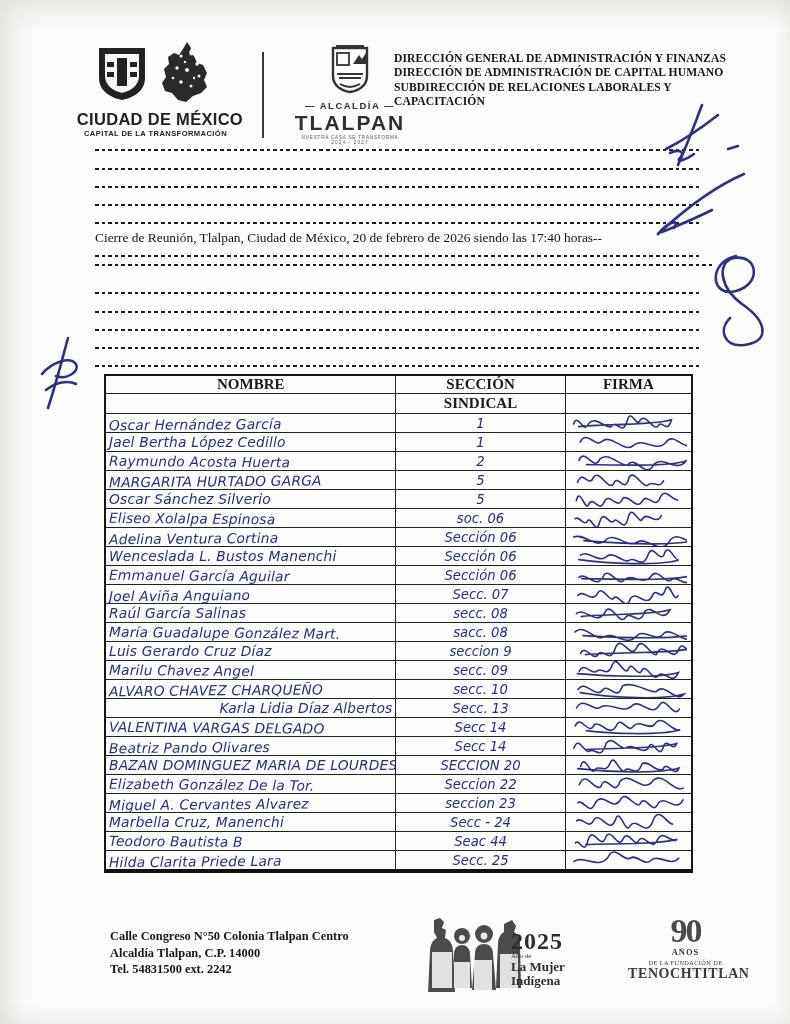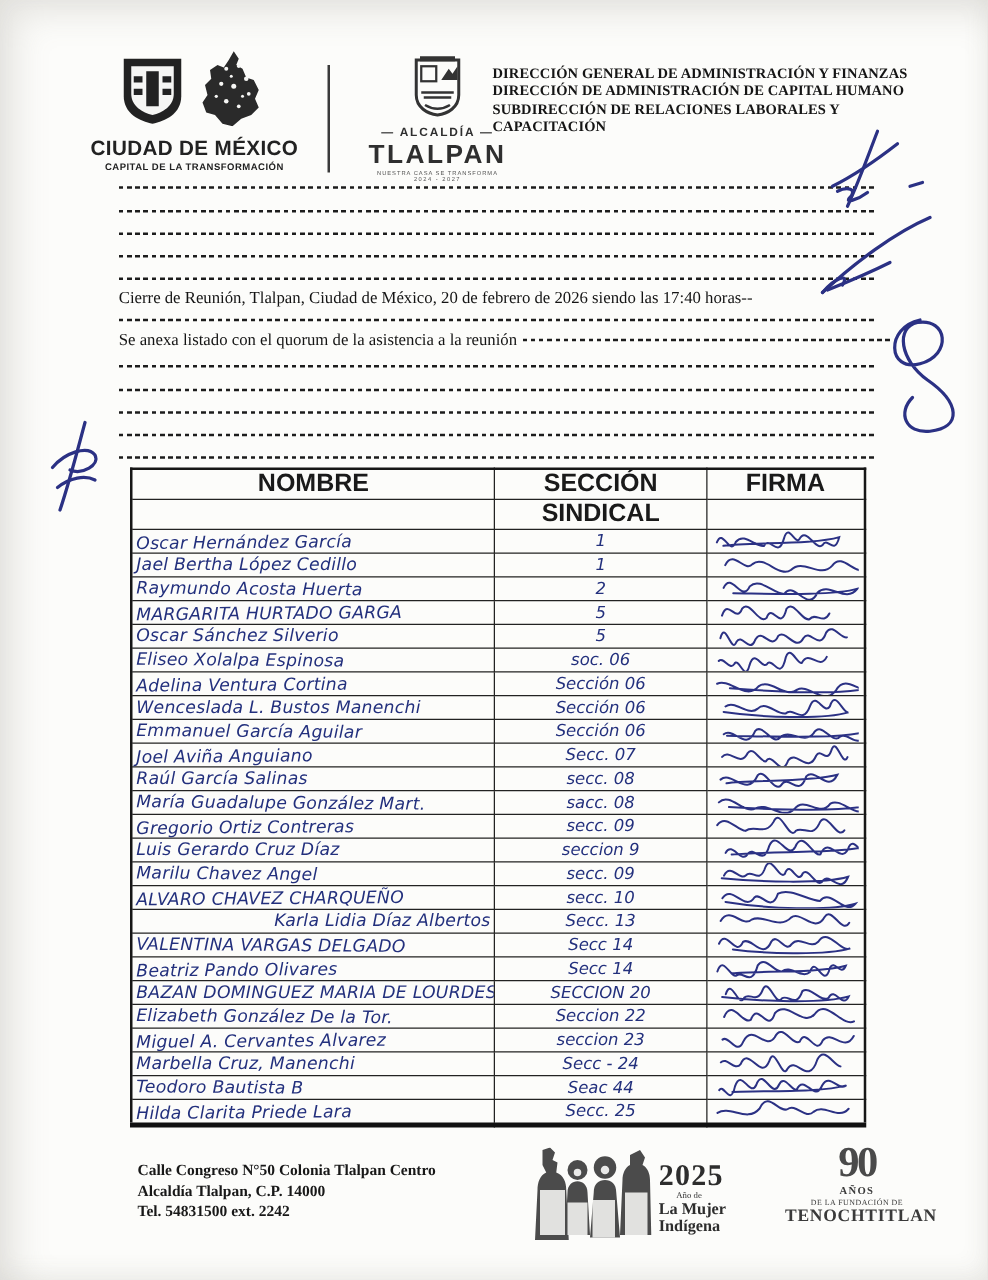--- a/index.html
+++ b/index.html
@@ -5,58 +5,58 @@
   html,body{margin:0;padding:0;background:#e8e6e2;}
   .page{
     position:relative;width:790px;height:1024px;background:#fcfcfa;
     font-family:"Liberation Serif",serif;color:#1a1a1a;overflow:hidden;
     box-shadow:inset 12px 10px 28px rgba(120,115,105,.18), inset -4px -6px 18px rgba(120,115,105,.08);
   }
   
   .hdr{position:absolute;top:44px;left:62px;right:10px;height:110px;}
   .cdmx{position:absolute;left:6px;top:0;width:175px;text-align:center;}
   .cdmx .logos{display:flex;justify-content:center;align-items:flex-end;gap:6px;height:62px;}
-  .cdmx-title{font-family:"Liberation Sans",sans-serif;font-weight:bold;font-size:16.5px;letter-spacing:.3px;margin-top:4px;color:#222;}
+  .cdmx-title{font-family:"Liberation Sans",sans-serif;font-weight:bold;font-size:16.5px;letter-spacing:.3px;margin-top:4px;color:#222;text-align:right;}
   .cdmx-sub{font-family:"Liberation Sans",sans-serif;font-weight:bold;font-size:7.6px;letter-spacing:.4px;color:#222;}
   .vdiv{position:absolute;left:200px;top:8px;width:2px;height:86px;background:#3a3a3a;}
   .tlalpan{position:absolute;left:218px;top:0;width:140px;text-align:center;color:#2f2f2f;}
   .tl-alc{font-family:"Liberation Sans",sans-serif;font-weight:bold;font-size:9.5px;letter-spacing:1.5px;margin-top:2px;}
   .tl-name{font-family:"Liberation Sans",sans-serif;font-weight:bold;font-size:21px;letter-spacing:2px;}
   .tl-tag{font-family:"Liberation Sans",sans-serif;font-size:4.6px;letter-spacing:.8px;color:#555;}
   .tl-years{font-family:"Liberation Sans",sans-serif;font-size:4.6px;letter-spacing:1.2px;color:#555;}
   .dept{position:absolute;left:332px;top:8px;width:400px;font-weight:bold;font-size:11.6px;line-height:14.4px;letter-spacing:.1px;color:#151515;}
   
   .dash{position:absolute;left:95px;width:607px;height:2.4px;
     background-image:repeating-linear-gradient(90deg,#1c1c1c 0 3.6px,transparent 3.6px 6.6px);}
   .bodytext{position:absolute;left:95px;width:620px;font-size:13.4px;color:#141414;}
   .annex{display:flex;align-items:center;gap:4px;}
   .annex .fill{flex:1;height:2.4px;background-image:repeating-linear-gradient(90deg,#1c1c1c 0 3.6px,transparent 3.6px 6.6px);}
   
   .tblwrap{position:absolute;left:104px;top:374px;width:589px;}
   table.quorum{border-collapse:collapse;width:100%;table-layout:fixed;}
   table.quorum td,table.quorum th{border:1.4px solid #222;padding:0 3px;overflow:hidden;white-space:nowrap;}
   table.quorum{border:2.6px solid #161616;border-bottom:4px solid #111;}
-  th{font-size:20px;font-family:Liberation Sans, sans-serif;}
+  th{font-size:15px;font-family:Liberation Serif, serif;}
   .th-a{height:17px;}
   .th-b{height:20px;}
   .col-n{width:289px;} .col-s{width:168px;} .col-f{width:126px;}
   tr.datarow{height:18.8px;}
   td.nm{font-style:italic;color:#23307d;font-size:13.8px;font-family:"DejaVu Sans",sans-serif;letter-spacing:.2px;}
   td.sc{font-style:italic;color:#23307d;font-size:13.2px;text-align:center;font-family:"DejaVu Sans",sans-serif;}
   td.fr{text-align:center;padding:0;}
   td.fr svg{display:block;margin:0 auto;}
   
   .ink{position:absolute;}
   .ink path{stroke:#2b3184;stroke-width:2.6px;fill:none;stroke-linecap:round;}
   
   .footer-addr{position:absolute;left:110px;top:928px;font-weight:bold;font-size:12.4px;line-height:16.5px;color:#181818;}
   .women{position:absolute;left:424px;top:918px;}
-  .y2025{position:absolute;left:527px;top:930px;text-align:left;color:#2d2d2d;}
+  .y2025{position:absolute;left:511px;top:930px;text-align:left;color:#2d2d2d;}
   .y2025 .yr{font-weight:bold;font-size:24px;font-family:"Liberation Serif",serif;letter-spacing:1px;line-height:22px;}
-  .y2025 .pre{font-size:7px;margin-left:14px;}
+  .y2025 .pre{font-size:7px;margin-left:0;}
   .y2025 .l1,.y2025 .l2{font-weight:bold;font-size:13px;line-height:13.5px;}
   .ten{position:absolute;left:628px;top:916px;width:115px;text-align:center;color:#3a3a3a;}
   .ten .n70{font-family:"Liberation Serif",serif;font-size:34px;font-weight:bold;line-height:30px;letter-spacing:-2px;color:#4a4a4a;}
   .ten .anos{font-size:8.5px;letter-spacing:1px;font-weight:bold;margin-top:1px;}
   .ten .l1{font-size:6.3px;letter-spacing:.4px;margin-top:2px;}
   .ten .l2{font-weight:bold;font-size:14px;letter-spacing:.6px;}
 </style>
 </head>
 <body>
 
@@ -130,21 +130,20 @@
   <div class="dash" style="top:168px"></div>
   <div class="dash" style="top:186px"></div>
   <div class="dash" style="top:204px"></div>
   <div class="dash" style="top:222px"></div>
 
   <div class="bodytext" style="top:230px">Cierre de Reunión, Tlalpan, Ciudad de México, 20 de febrero de 2026 siendo las 17:40 horas--</div>
 
   <div class="dash" style="top:255px"></div>
 
   <div class="bodytext annex" style="top:264px">
-    <span>Se anexa listado con el quorum de la asistencia a la reunión</span>
     <span class="fill"></span>
   </div>
 
   <div class="dash" style="top:292px"></div>
   <div class="dash" style="top:311px"></div>
   <div class="dash" style="top:329px"></div>
   <div class="dash" style="top:347px"></div>
   <div class="dash" style="top:365px"></div>
 
   <div class="tblwrap">
@@ -269,29 +268,20 @@
           <tr class="datarow">
             <td class="nm" style="transform: rotate(0.5deg);">María Guadalupe González Mart.</td>
             <td class="sc">sacc. 08</td>
             <td class="fr">
               <svg width="118" height="18" viewBox="0 0 118 18">
                 <path d="M6.1 8.9 C14.8 0.2 26.4 18.7 35.1 13.9 C44.5 8.0 56.9 23.4 66.3 14.4 C75.0 2.9 86.6 21.9 95.3 9.9 C104.8 4.1 117.6 25.9 127.2 11.0 C107.2 17.0 56.4 15.0 14.1 12.6" fill="none" stroke="#2b3184" stroke-width="1.6" stroke-linecap="round"></path>
               </svg>
             </td>
           </tr>
           <tr class="datarow">
-            <td class="nm" style="transform: rotate(-0.5deg);">Gregorio Ortiz Contreras</td>
-            <td class="sc">secc. 09</td>
-            <td class="fr">
-              <svg width="118" height="18" viewBox="0 0 118 18">
-                <path d="M4.8 8.1 C11.5 -1.4 20.6 12.3 27.3 12.7 C34.1 7.0 43.1 17.2 49.8 5.5 C55.2 -7.3 62.3 21.5 67.7 12.6 C73.3 8.6 80.7 18.7 86.2 7.3 C92.3 -6.2 100.4 21.0 106.5 12.3" fill="none" stroke="#2b3184" stroke-width="1.6" stroke-linecap="round"></path>
-              </svg>
-            </td>
-          </tr>
-          <tr class="datarow">
             <td class="nm" style="transform: rotate(0deg);">Luis Gerardo Cruz Díaz</td>
             <td class="sc">seccion 9</td>
             <td class="fr">
               <svg width="118" height="18" viewBox="0 0 118 18">
                 <path d="M11.5 11.3 C16.9 1.1 24.2 21.8 29.7 11.5 C34.7 6.0 41.4 22.9 46.4 5.7 C52.7 -8.5 61.0 18.0 67.3 6.4 C73.3 -8.0 81.3 14.5 87.3 12.5 C93.9 -3.2 102.7 20.6 109.3 8.6 C114.1 -5.4 120.7 18.7 125.6 5.8 C105.6 11.8 54.8 9.8 16.3 12.6" fill="none" stroke="#2b3184" stroke-width="1.6" stroke-linecap="round"></path>
               </svg>
             </td>
           </tr>
           <tr class="datarow">
             <td class="nm" style="transform: rotate(0.5deg);">Marilu Chavez Angel</td>

